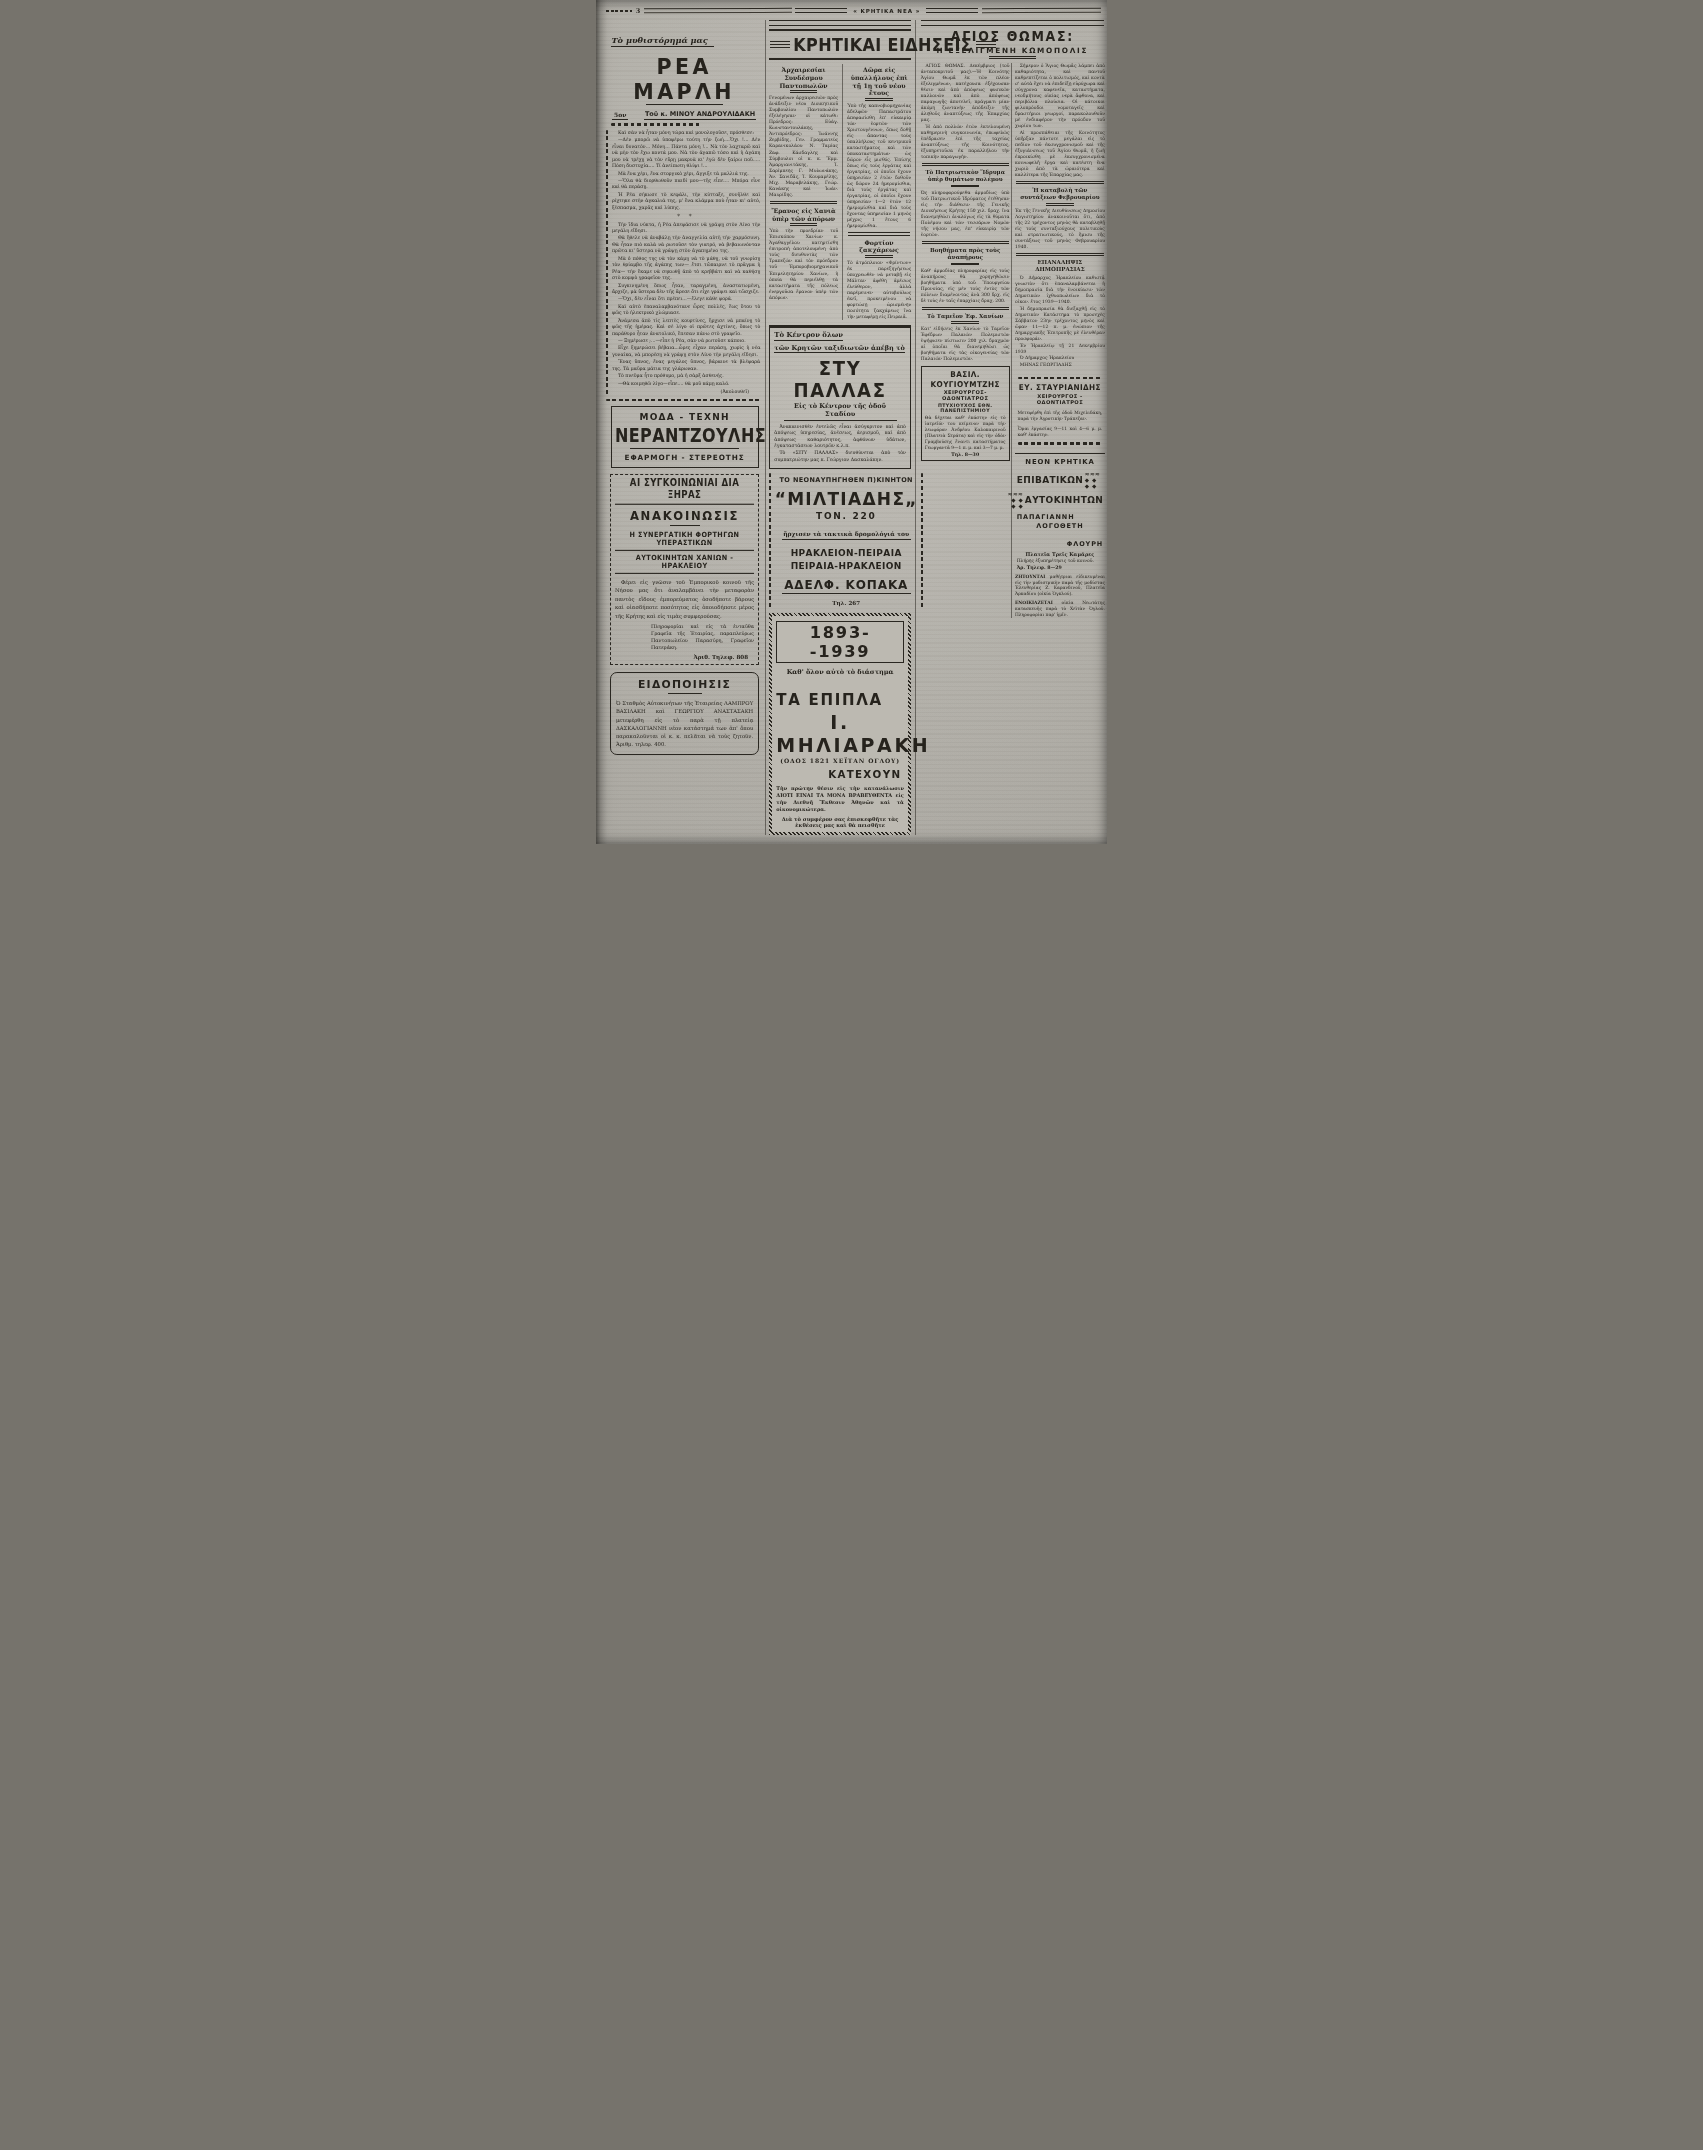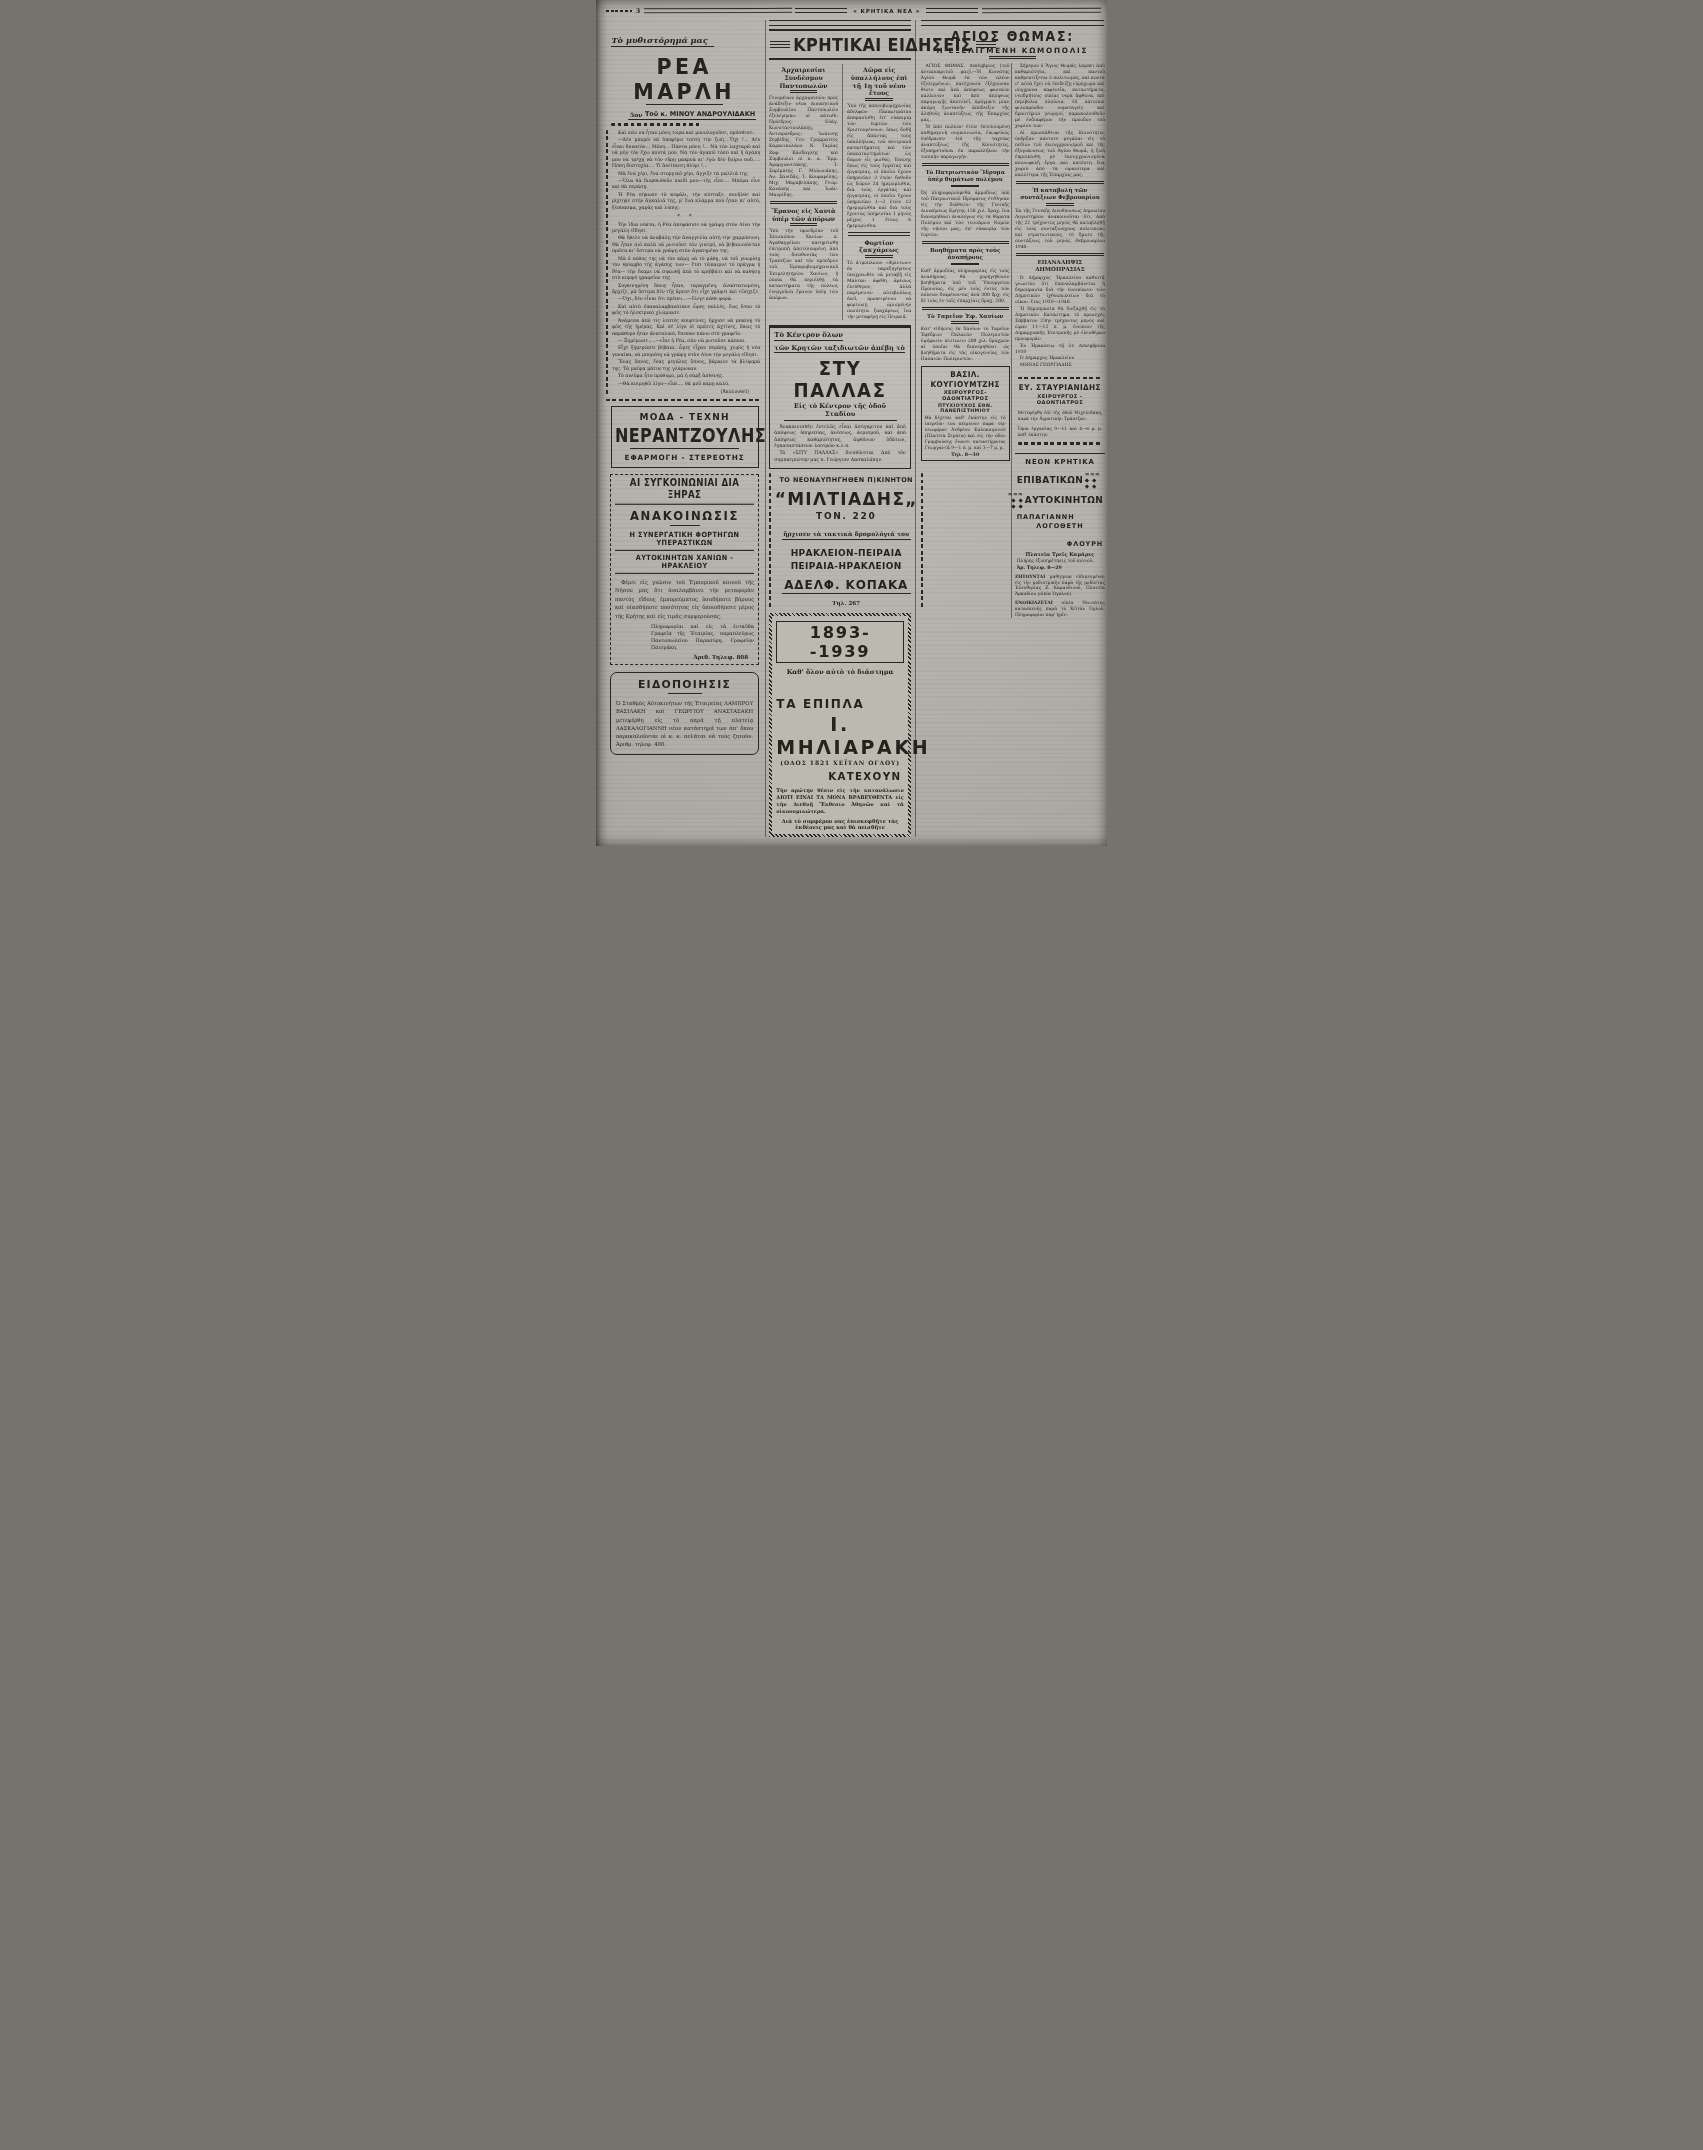--- a/index.html
+++ b/index.html
@@ -31,21 +31,21 @@
   
   .main{display:grid;grid-template-columns:154px 151px 184px;column-gap:4.3px;margin-top:1.7px;}
   .col-center{border-left:0.4px solid rgba(42,39,33,.55);border-right:0.4px solid rgba(42,39,33,.55);padding:0 3.4px;}
   .col-right{padding:0 0 0 0.9px;}
   .toprule{height:4.3px;border-top:1.3px double #2a2721;border-bottom:0.9px solid #2a2721;margin-bottom:2.6px;}
   
   .novel-head{padding:15.5px 2.6px 0 4.3px;}
   .novel-kicker{font-style:italic;font-weight:bold;font-size:8.2px;display:inline-block;border-bottom:0.9px solid #2a2721;padding:0 6px 0.9px 0.9px;}
   .novel-title{font-family:"DejaVu Sans",sans-serif;font-weight:bold;font-size:20.6px;letter-spacing:3.4px;text-align:center;margin:7.7px 0 0;transform:scaleY(1.06);}
   .novel-title-rule{width:77px;margin:1.7px auto 4.3px;border-top:1.3px solid #2a2721;}
-  .novel-byline{display:flex;align-items:flex-end;justify-content:flex-end;padding:0 1.7px;}
+  .novel-byline{display:flex;align-items:flex-end;justify-content:space-between;padding:0 1.7px;}
   .novel-installment{font-size:6px;font-weight:bold;border-bottom:1.7px double #2a2721;padding:0 1.7px 0.4px;}
   .novel-author{font-family:"DejaVu Sans",sans-serif;font-weight:bold;font-size:6.5px;border-bottom:0.9px solid #2a2721;padding:0 0.9px 0.9px;}
   .squiggle-h{height:2.6px;background:repeating-linear-gradient(90deg,#2a2721 0 3.9px,transparent 3.9px 6.5px);border-radius:1.3px;margin:3.4px 0;}
   .novel-wrap{display:flex;gap:3.4px;margin-top:4.3px;}
   .squiggle-v{flex:0 0 2.2px;background:repeating-linear-gradient(180deg,#2a2721 0 3.9px,transparent 3.9px 6.5px);border-radius:1.3px;}
   .novel-body{flex:1;font-size:4.7px;line-height:1.38;text-align:justify;}
   .novel-body p{margin:0 0 0.9px;text-indent:6px;}
   .stars{text-align:center;font-size:5.6px;letter-spacing:3.4px;margin:1.3px 0;}
   .follows{text-align:right;font-size:4.7px;padding-right:11.2px;margin-top:1.7px;}
   
@@ -76,21 +76,21 @@
   .milt-ton{font-family:"DejaVu Sans",sans-serif;font-weight:bold;font-size:9px;letter-spacing:1.7px;margin-bottom:9.5px;}
   .milt-line{font-size:6px;font-weight:bold;border-bottom:0.9px solid #2a2721;display:inline-block;padding:0 1.7px 1.3px;margin-bottom:6px;}
   .milt-route{font-family:"DejaVu Sans",sans-serif;font-weight:bold;font-size:9px;letter-spacing:0.4px;margin:2.6px 0;}
   .milt-agency{font-family:"DejaVu Sans",sans-serif;font-weight:bold;font-size:12px;letter-spacing:0.9px;border-bottom:1.7px double #2a2721;display:inline-block;padding:0 2.6px 1.7px;margin-top:4.3px;}
   .milt-tel{font-size:5.6px;font-weight:bold;margin-top:5.2px;}
   
   .ornate{background:repeating-linear-gradient(45deg,#2a2721 0 1.3px,#b7b4ac 1.3px 3px);padding:3px;margin:4.3px 0 0;}
   .ornate-in{background:#bcb9b1;padding:5.2px 4.3px 4.3px;text-align:center;}
   .mil-years{font-family:"DejaVu Sans",sans-serif;font-weight:bold;font-size:16.3px;letter-spacing:1.7px;border:1.3px solid #2a2721;display:inline-block;padding:0.9px 11.2px;}
   .mil-l1{font-size:6.5px;font-weight:bold;margin-top:5.2px;}
-  .mil-l2{font-family:"DejaVu Sans",sans-serif;font-weight:bold;font-size:12px;letter-spacing:1.7px;text-align:left;margin-top:21px;}
+  .mil-l2{font-family:"DejaVu Sans",sans-serif;font-weight:bold;font-size:15px;letter-spacing:1.7px;text-align:left;margin-top:15px;}
   .mil-name{font-family:"DejaVu Sans",sans-serif;font-weight:bold;font-size:19px;letter-spacing:2.6px;margin:2.6px 0 1.7px;transform:scaleY(1.05);}
   .mil-addr{font-size:6px;font-weight:bold;letter-spacing:0.9px;margin:1.7px 0 4.3px;}
   .mil-verb{font-family:"DejaVu Sans",sans-serif;font-weight:bold;font-size:10.3px;letter-spacing:1.3px;text-align:right;margin:1.7px 2.6px 4.3px 0;}
   .mil-body{font-size:5px;font-weight:bold;text-align:justify;line-height:1.4;}
   .mil-foot{font-size:5.2px;font-weight:bold;text-align:center;margin-top:3.4px;}
   
   .agios-title{font-family:"DejaVu Sans",sans-serif;font-weight:bold;font-size:12.5px;letter-spacing:1.7px;text-align:center;margin:2.6px 0 0.9px;transform:scaleY(1.1);}
   .agios-sub{font-family:"DejaVu Sans",sans-serif;font-weight:bold;font-size:7.3px;letter-spacing:1.7px;text-align:center;margin:2.6px 0 0.9px;}
   .agios-rule{width:47px;margin:1.3px auto 3.4px;border-top:0.9px solid #2a2721;border-bottom:0.4px solid #2a2721;height:0.9px;}
   .right-cols{display:grid;grid-template-columns:48.5% 51.5%;column-gap:1px;}

